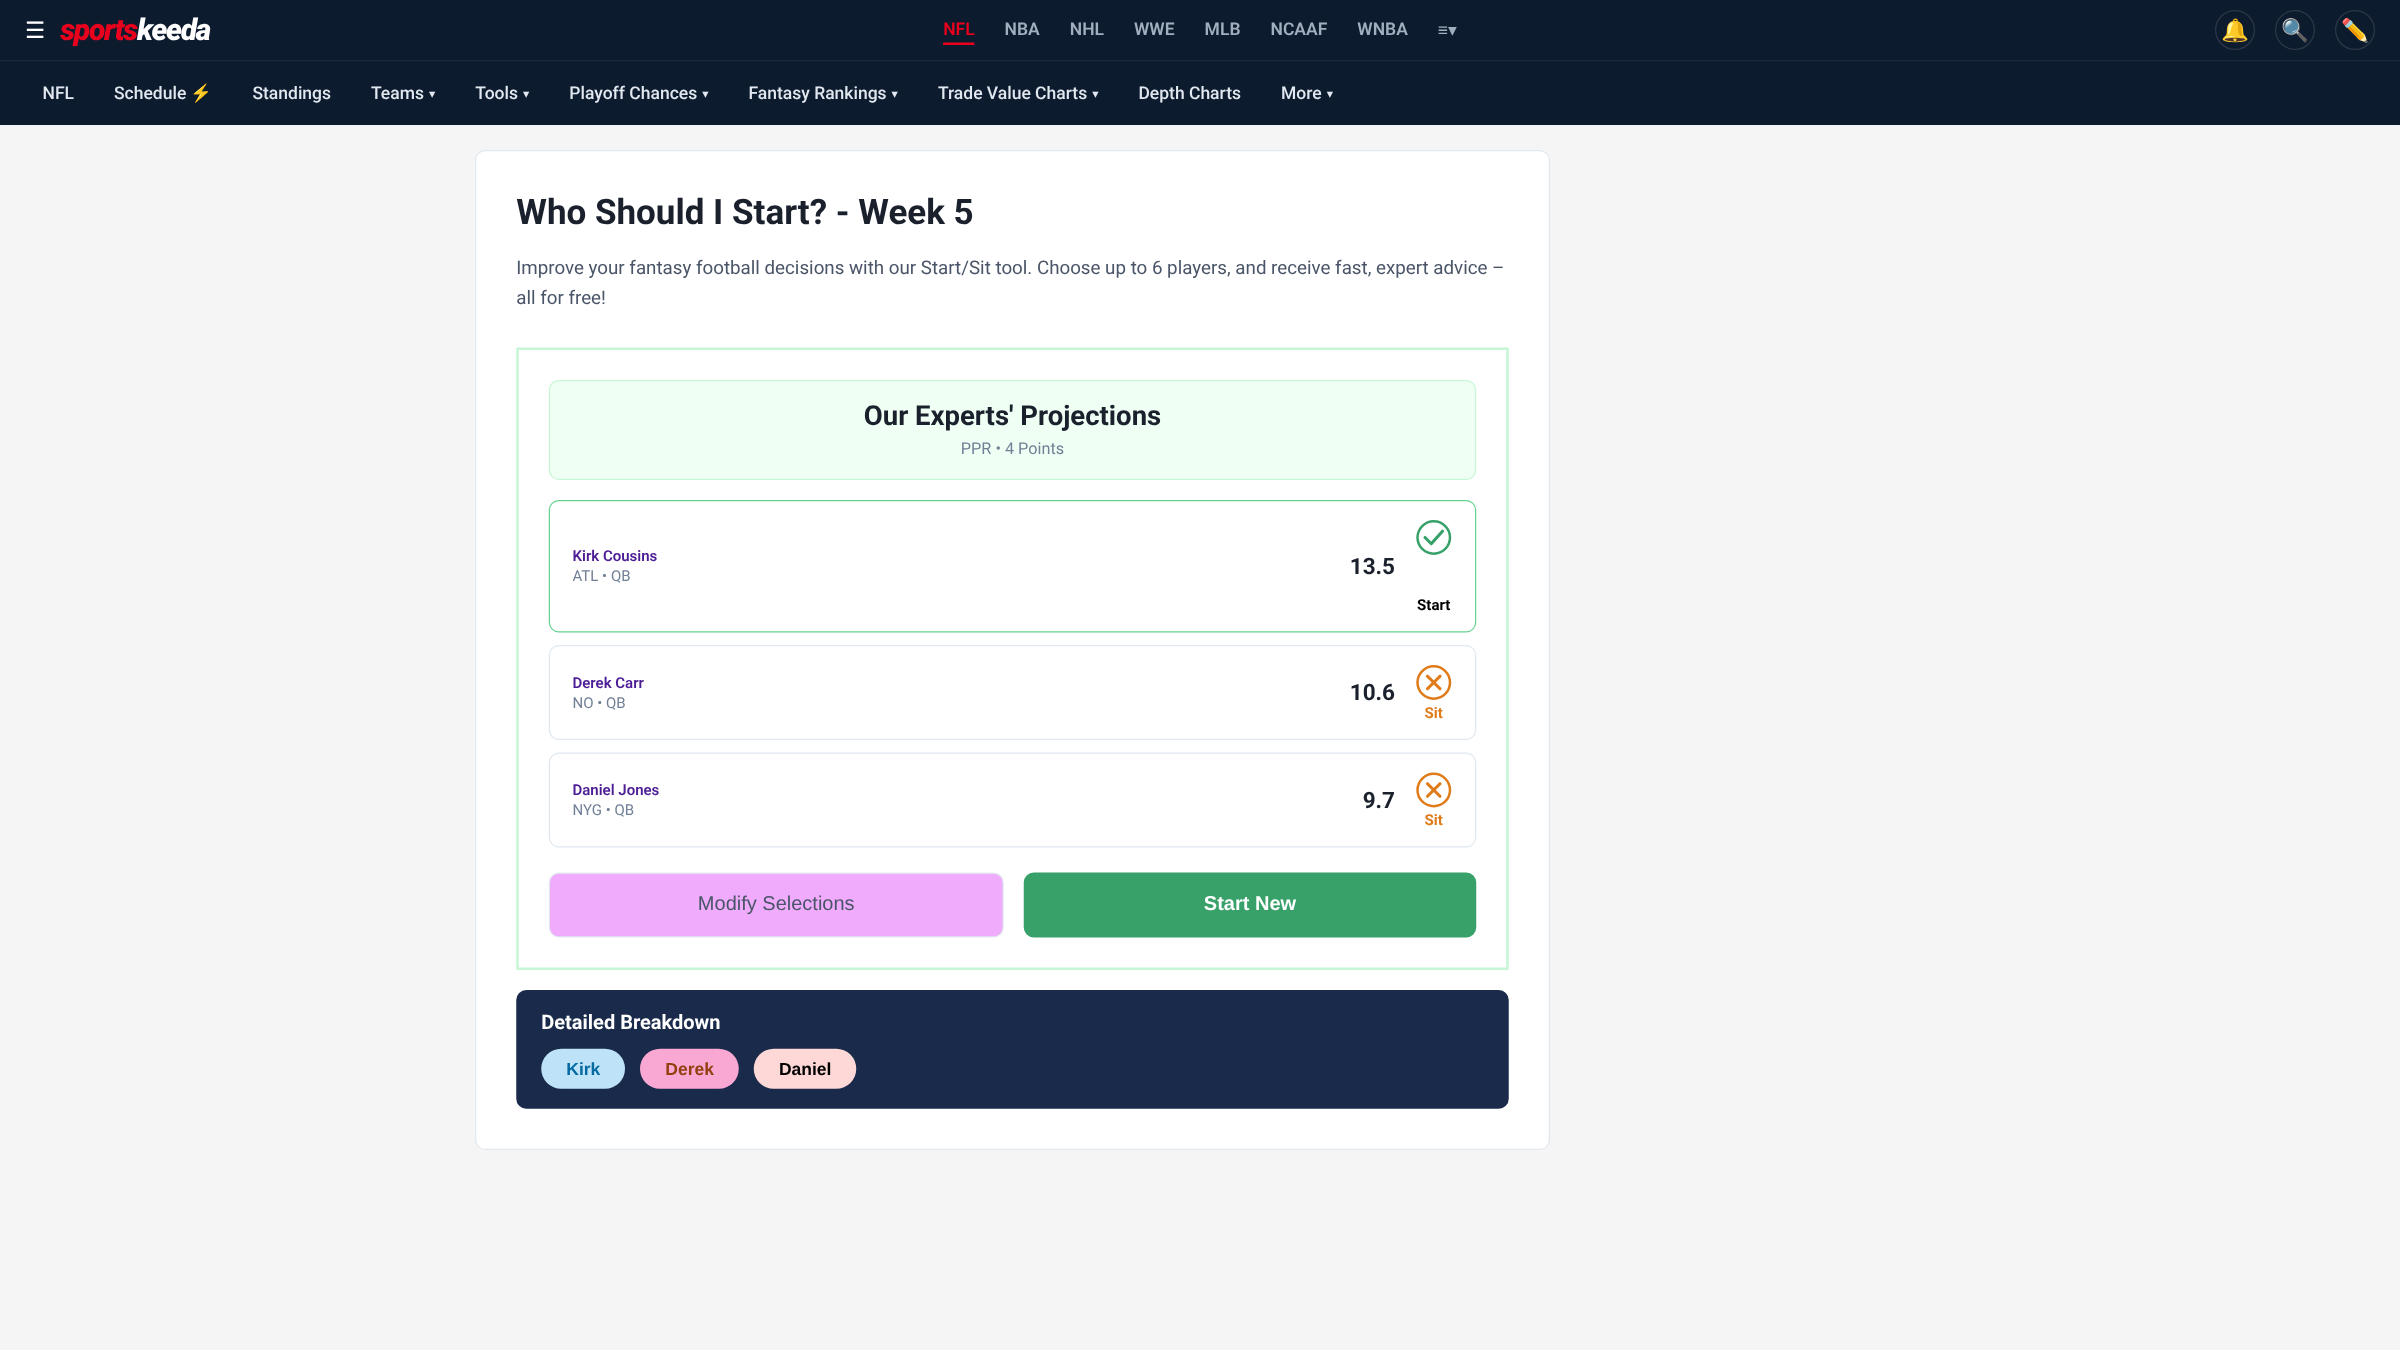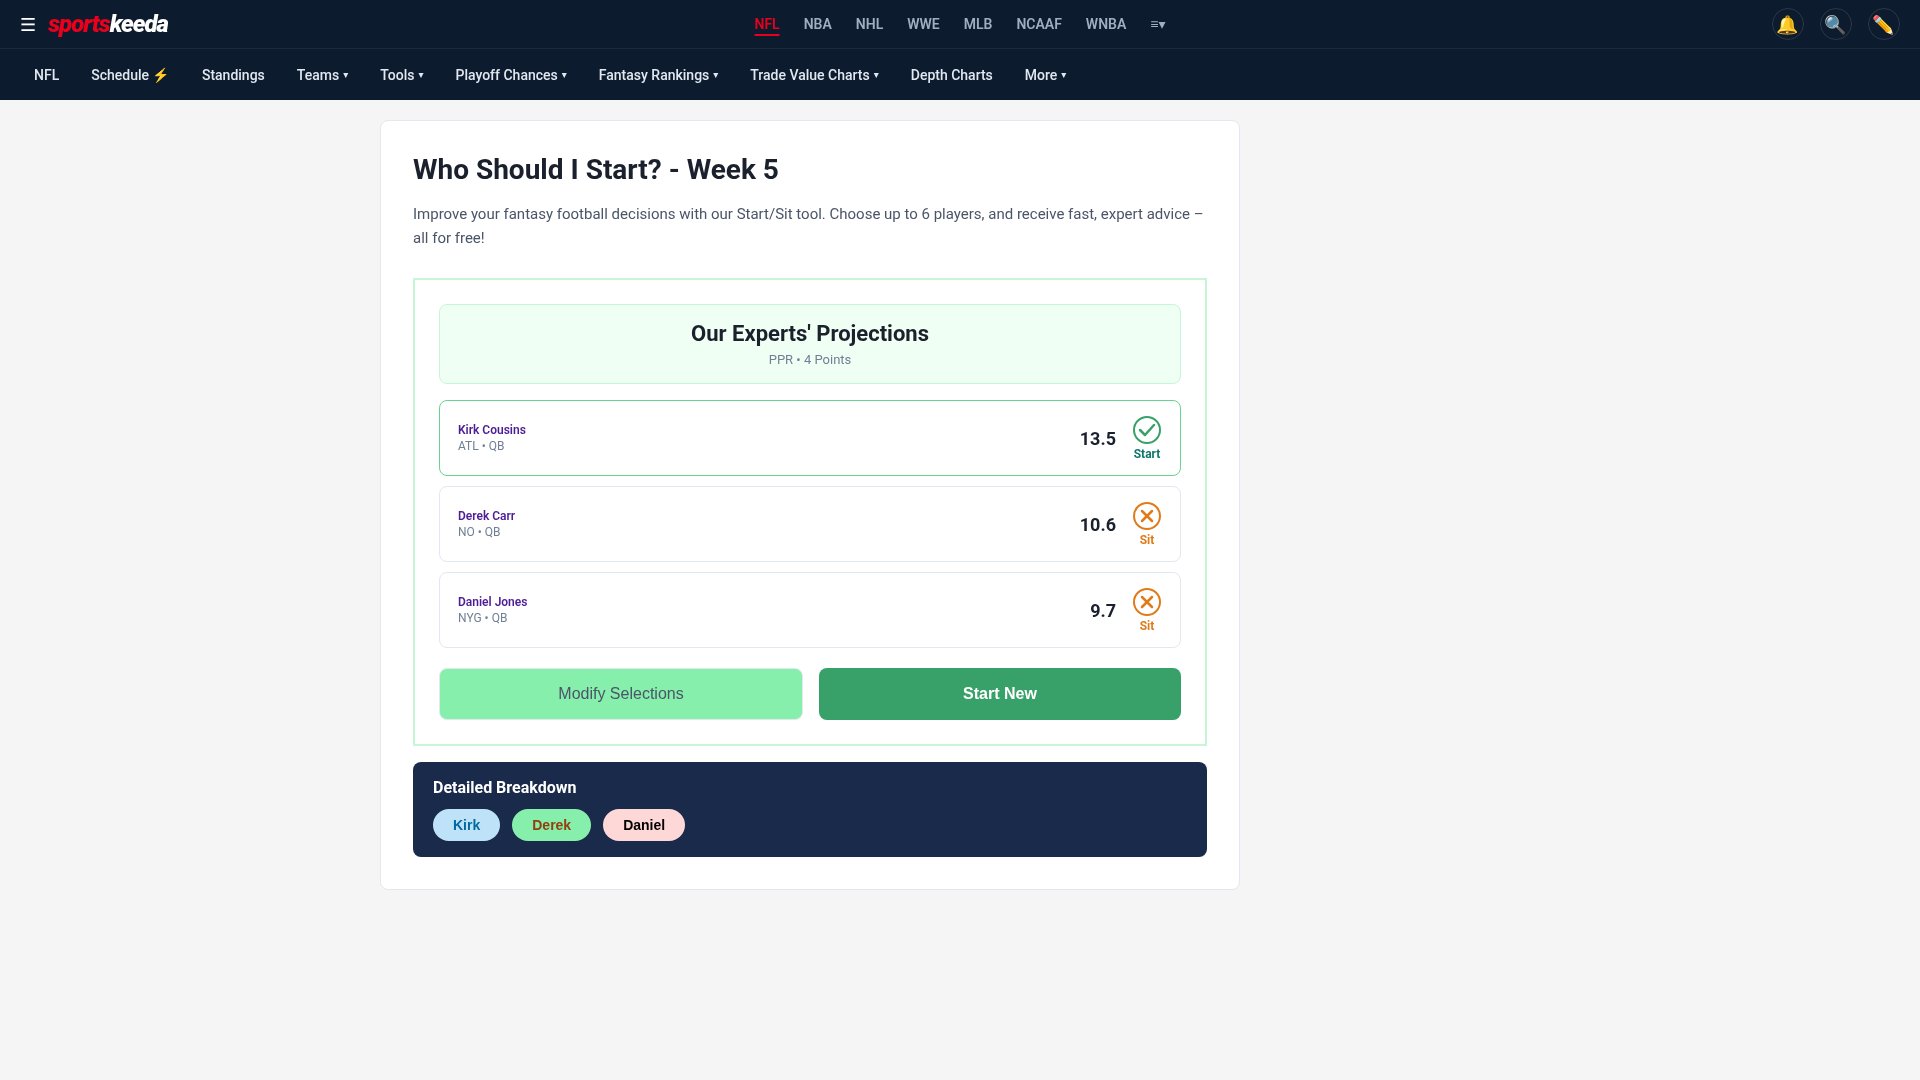--- a/index.html
+++ b/index.html
@@ -207,36 +207,36 @@
     .status-icon {
       width: 30px;
       height: 30px;
     }
 
     .status-label {
       font-size: 12px;
       font-weight: 700;
     }
 
-    .status-label.start { color: #0f766e; }
+    .status-label.start { color: #000000; margin-top: 30px; }
     .status-label.sit { color: #e07b1a; }
 
     
     .buttons-row {
       display: flex;
       gap: 16px;
       margin-top: 20px;
     }
 
     .btn-modify {
       flex: 1;
       padding: 16px;
       border: 1px solid #e2e8f0;
       border-radius: 8px;
-      background: #86efac;
+      background: #f0abfc;
       font-size: 16px;
       font-weight: 500;
       color: #4a5568;
       cursor: pointer;
       text-align: center;
     }
 
     .btn-start {
       flex: 1;
       padding: 16px;
@@ -273,21 +273,21 @@
     .breakdown-player-btn {
       padding: 8px 20px;
       border-radius: 20px;
       font-size: 14px;
       font-weight: 600;
       cursor: pointer;
       border: none;
     }
 
     .breakdown-player-btn.kirk { background: #bee3f8; color: #0369a1; }
-    .breakdown-player-btn.derek { background: #86efac; color: #92400e; }
+    .breakdown-player-btn.derek { background: #f9a8d4; color: #92400e; }
     .breakdown-player-btn.daniel { background: #fed7d7; color: #000000; }
 
     .sidebar {
       width: 280px;
       flex-shrink: 0;
     }
   </style>
 </head>
 <body>
 

